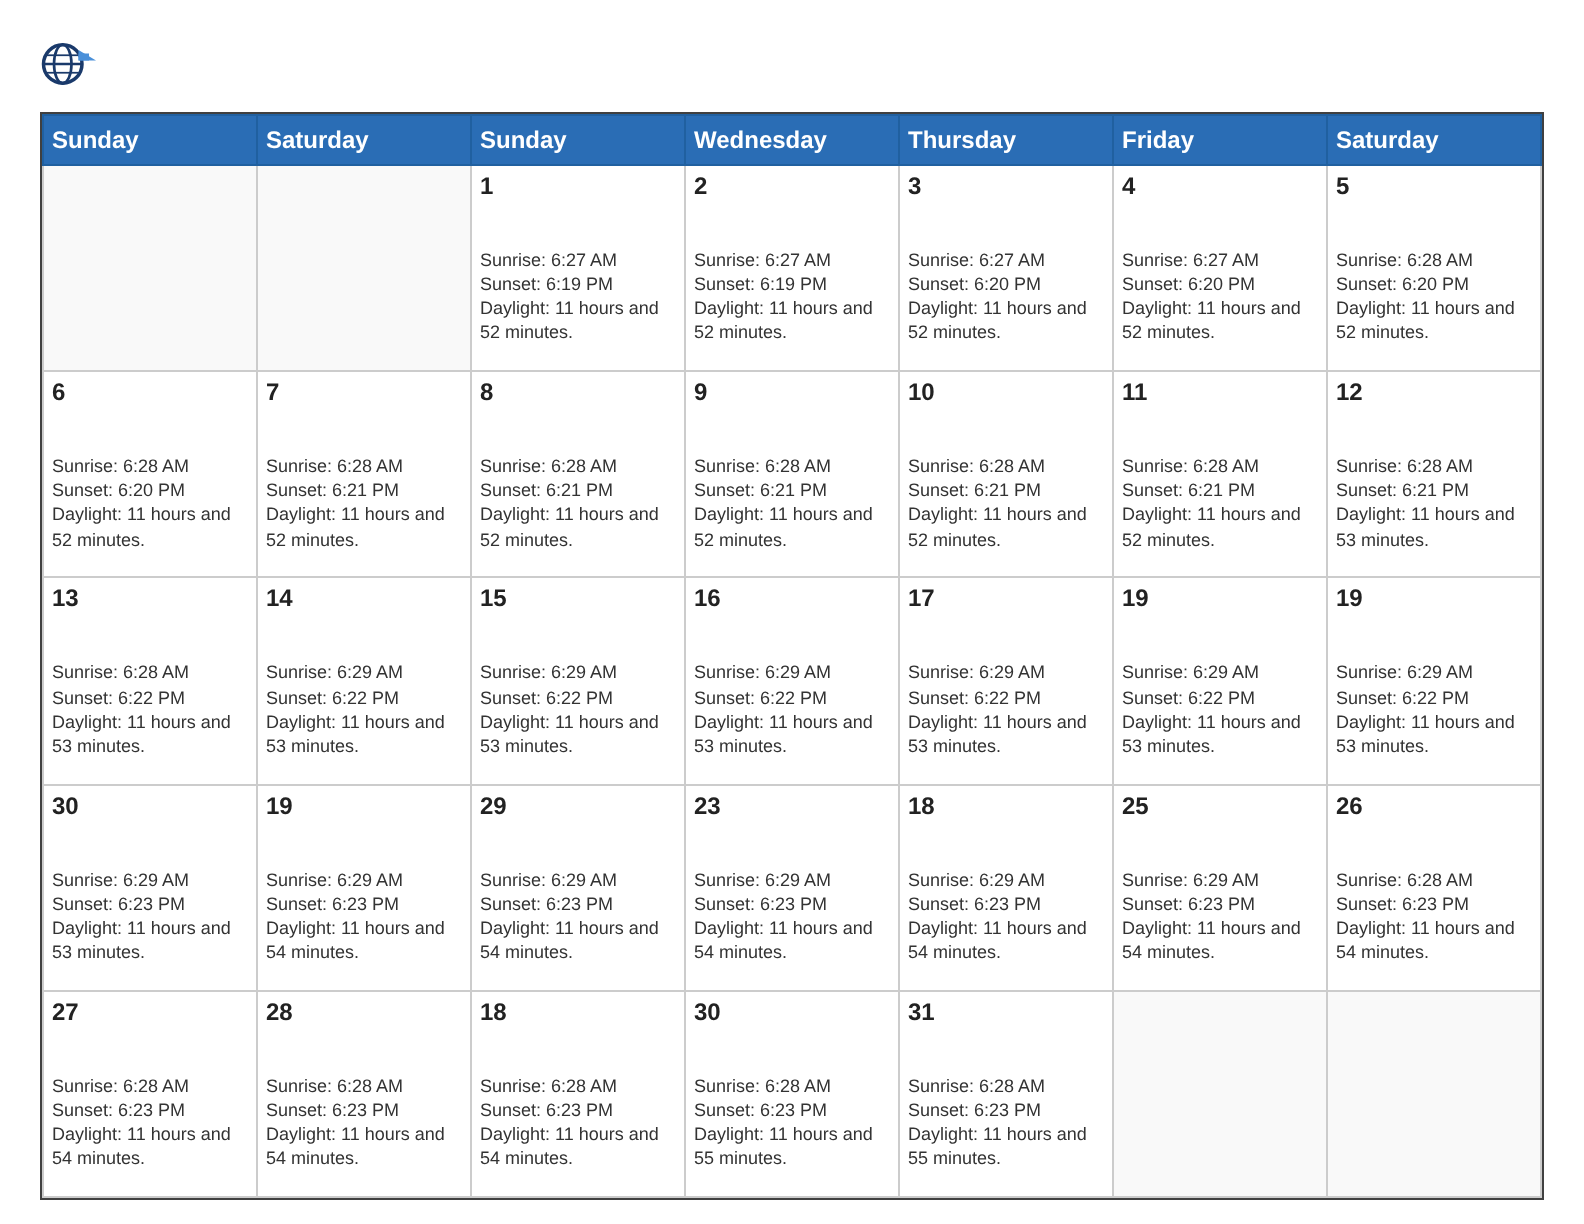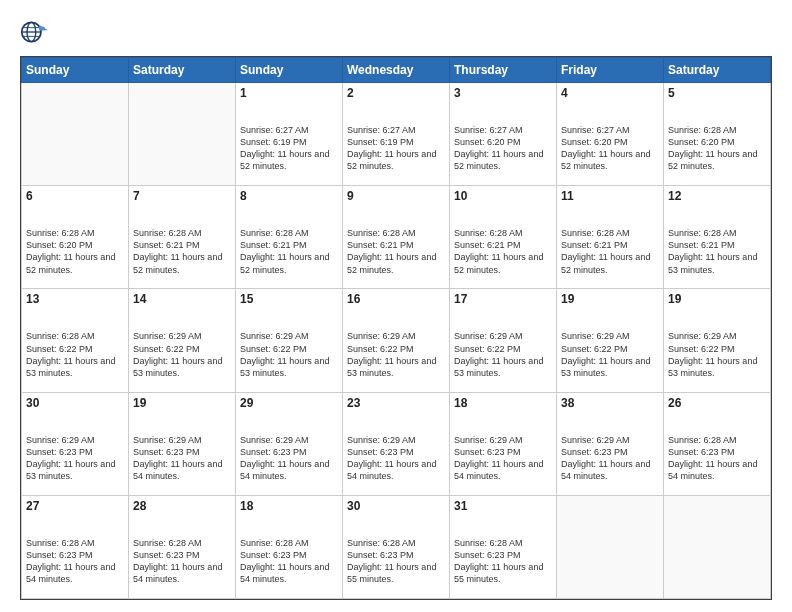--- a/index.html
+++ b/index.html
@@ -292,21 +292,21 @@
 Sunset: 6:23 PM
 Daylight: 11 hours and 54 minutes.</div>
             </td>
             <td>
               <span class="day-num">18</span>
               <div class="day-info">Sunrise: 6:29 AM
 Sunset: 6:23 PM
 Daylight: 11 hours and 54 minutes.</div>
             </td>
             <td>
-              <span class="day-num">38</span>
+              <span class="day-num">25</span>
               <div class="day-info">Sunrise: 6:29 AM
 Sunset: 6:23 PM
 Daylight: 11 hours and 54 minutes.</div>
             </td>
             <td>
               <span class="day-num">26</span>
               <div class="day-info">Sunrise: 6:28 AM
 Sunset: 6:23 PM
 Daylight: 11 hours and 54 minutes.</div>
             </td>

